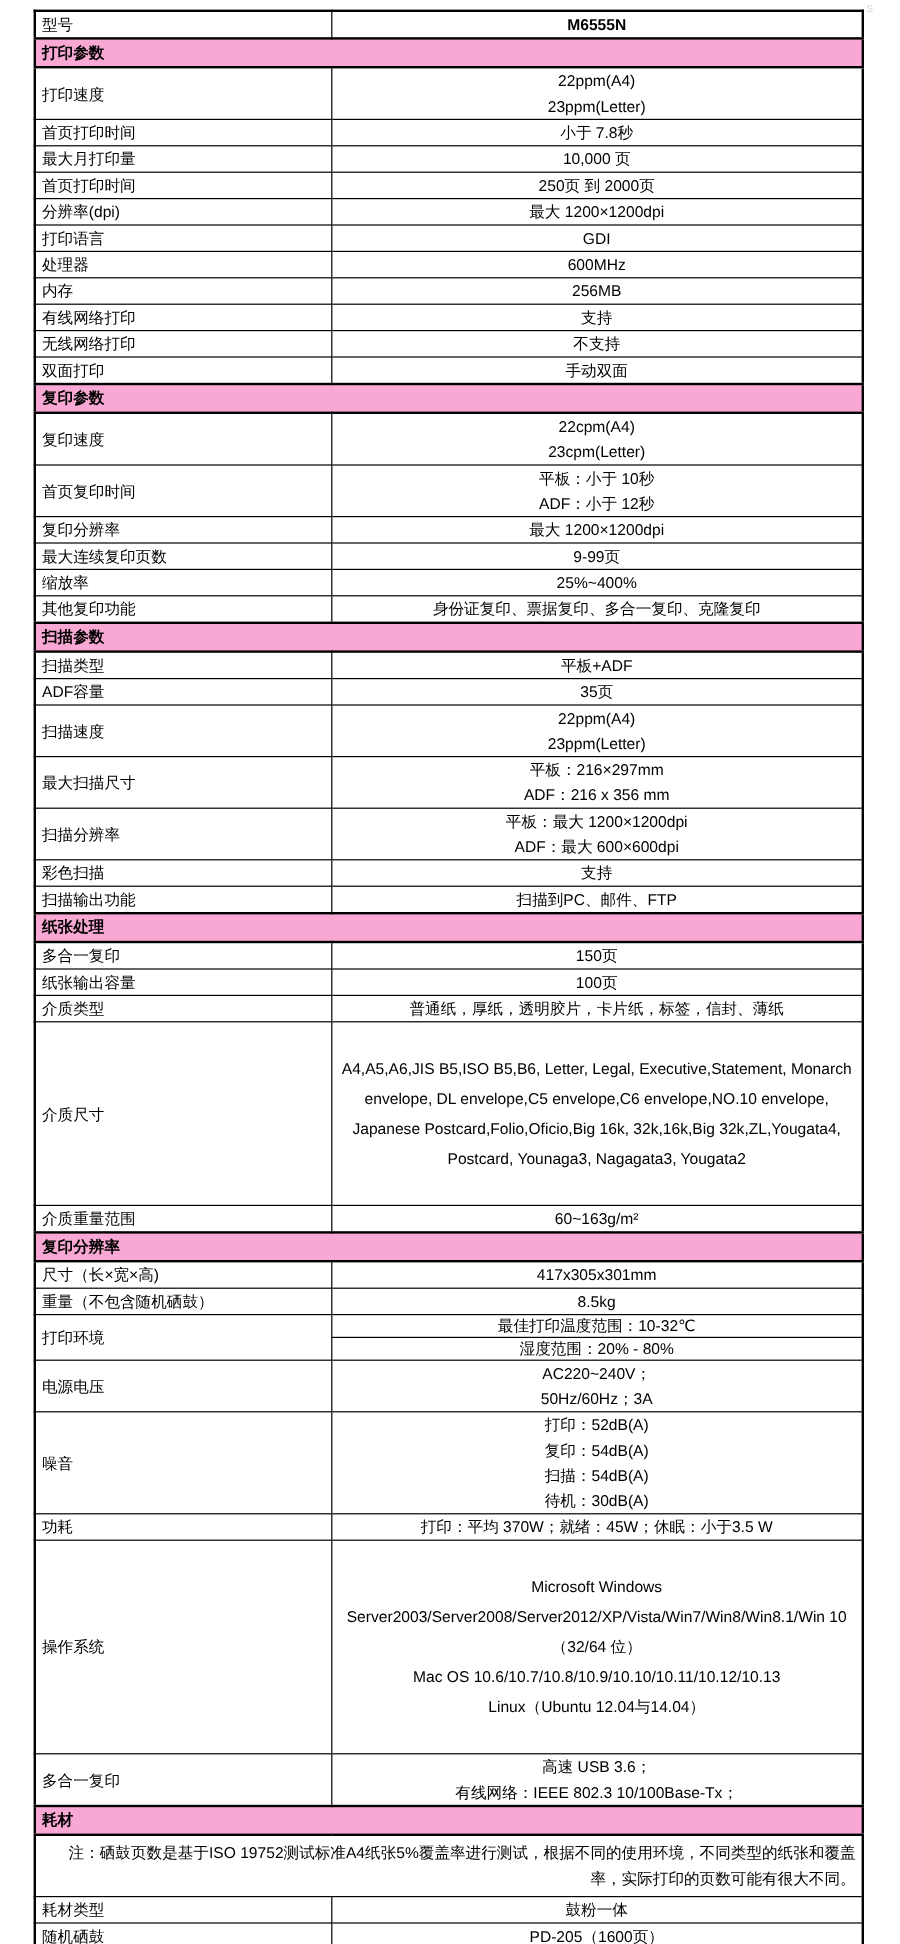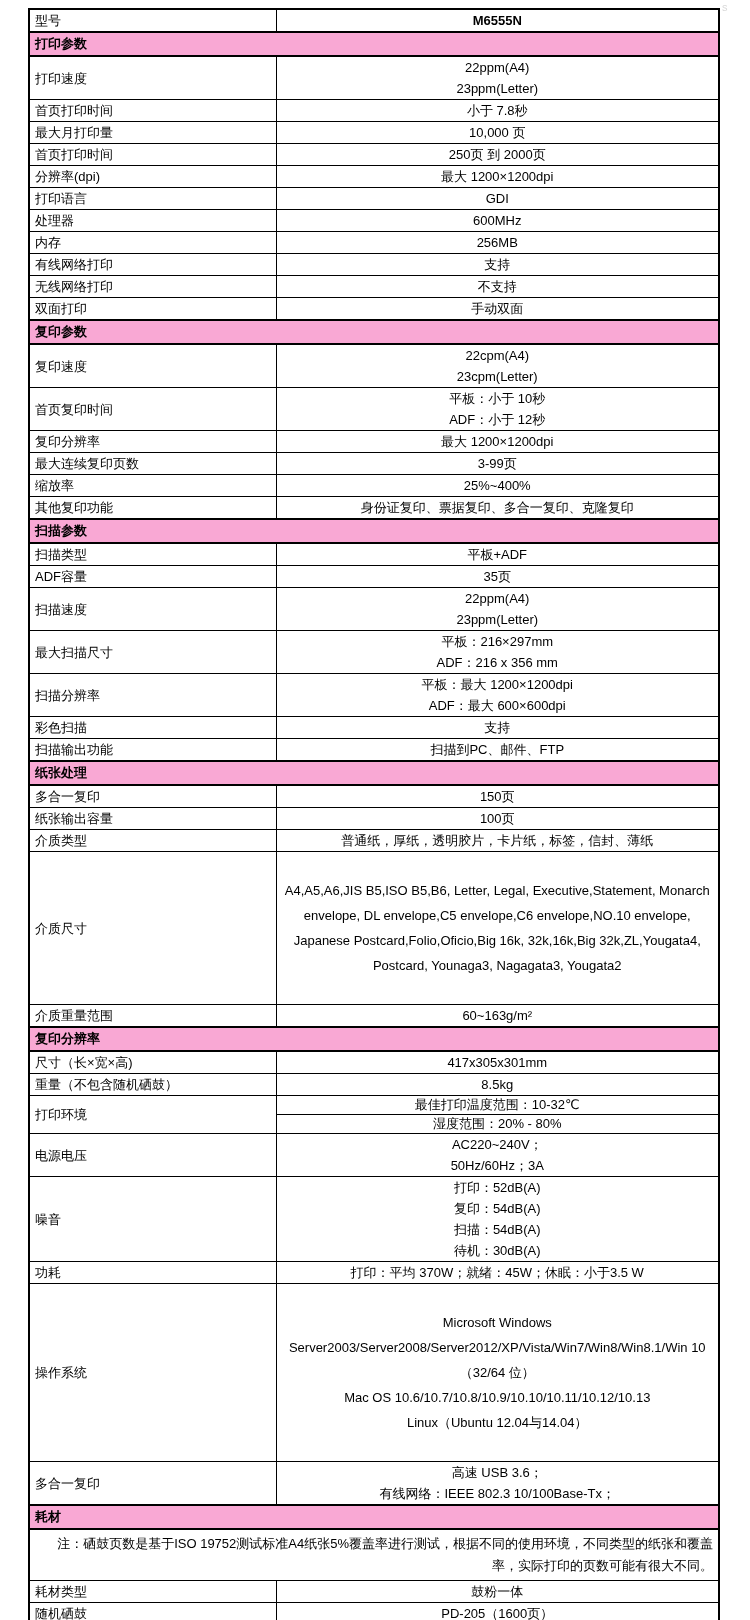--- a/index.html
+++ b/index.html
@@ -141,21 +141,21 @@
         </tr>
         <tr>
           <td class="label">复印分辨率</td>
           <td class="value">
             <div class="vline">最大 1200×1200dpi</div>
           </td>
         </tr>
         <tr>
           <td class="label">最大连续复印页数</td>
           <td class="value">
-            <div class="vline">3-99页</div>
+            <div class="vline">9-99页</div>
           </td>
         </tr>
         <tr>
           <td class="label">缩放率</td>
           <td class="value">
             <div class="vline">25%~400%</div>
           </td>
         </tr>
         <tr>
           <td class="label">其他复印功能</td>

